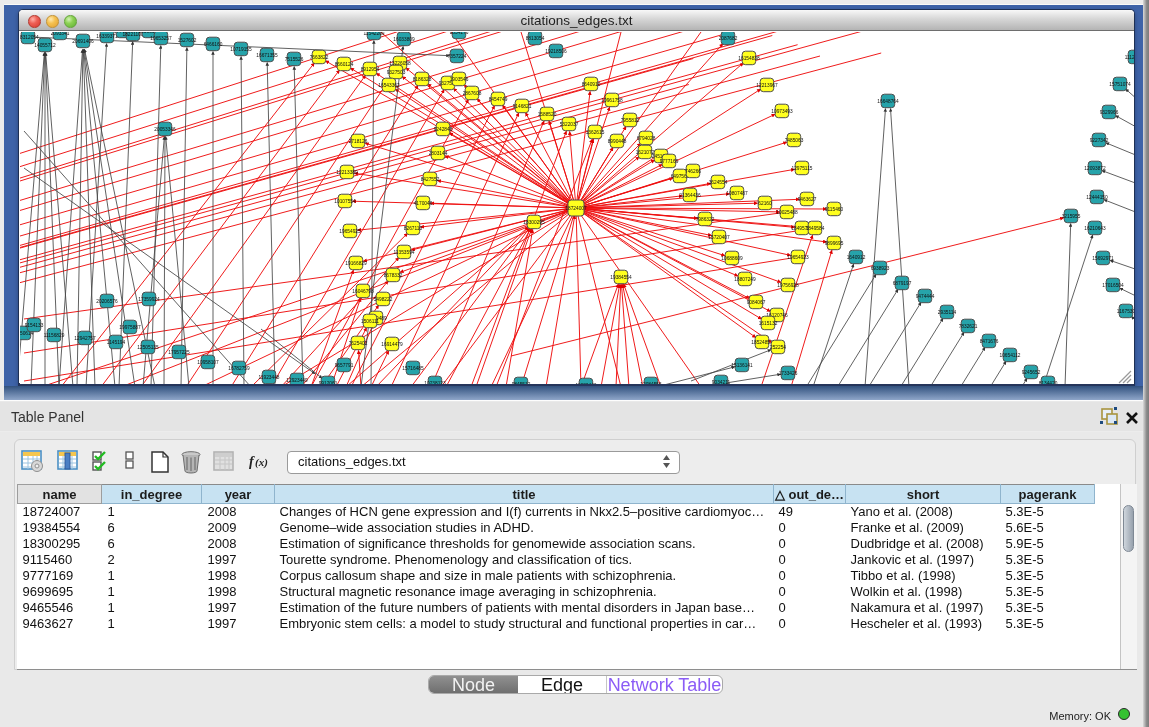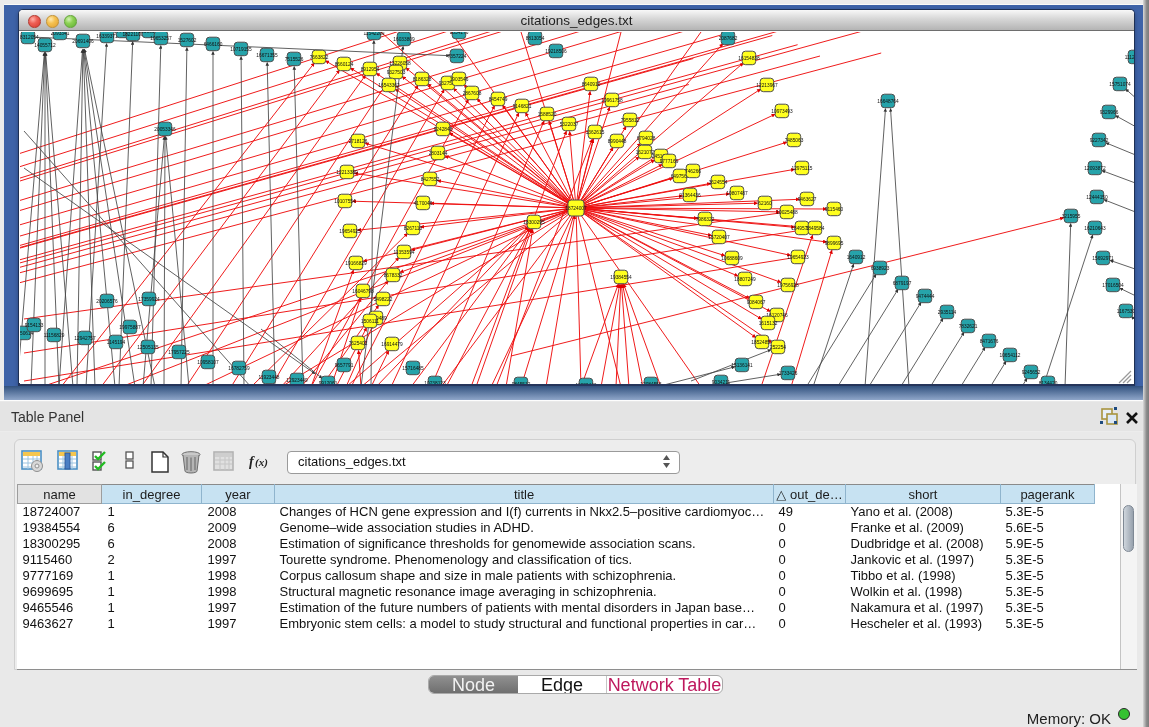--- a/index.html
+++ b/index.html
@@ -14,37 +14,37 @@
 #deskband{left:4px;top:386px;width:1139px;height:14px;z-index:1;background:linear-gradient(#31517e,#8fa6c9);}
 
 #panel{left:0;top:400px;width:1143px;height:327px;background:#e9e9e9;border-top:1px solid #fdfdfd;}
 #phead{left:0;top:1px;width:100%;height:30px;background:#e4e4e4;border-bottom:1px solid #ececec;padding-left:12px;}
 #phead .t{position:absolute;left:11px;top:7px;font-size:14px;color:#333;}
 #container{left:14px;top:38px;width:1122px;height:231px;background:#ededed;border:1px solid #cfcfcf;border-radius:6px 6px 0 0;}
 #toolbar{left:6px;top:10px;height:24px;width:100%;}
 #combo{left:266px;top:1px;width:393px;height:23px;background:#fff;border:1.5px solid #9a9a9a;border-radius:4px;font-size:13px;color:#111;line-height:20px;padding-left:10px;}
 table{border-collapse:collapse;table-layout:fixed;font-size:13px;}
 #tbl{left:2px;top:44px;width:1077px;background:#fff;}
-#tbl th{background:#c7e2f2;border:1px solid #8fb4cd;border-top:1px solid #8a8a8a;font-weight:normal;height:19px;font-size:13px;color:#1c1c1c;}
+#tbl th{background:#c7e2f2;border:1px solid #8fb4cd;border-top:1px solid #8a8a8a;font-weight:bold;height:19px;font-size:13px;color:#1c1c1c;}
 #tbl th.c1{background:#e2e2e2;border:1px solid #9d9d9d;}
 #tbl td{height:16px;padding:0 0 0 5px;white-space:nowrap;overflow:hidden;color:#111;}
 #tbl col.c1{width:84px;}#tbl col.c2{width:100px;}#tbl col.c3{width:73px;}
 #tbl col.c4{width:499px;}#tbl col.c5{width:72px;}#tbl col.c6{width:155px;}
 #tbl col.c7{width:94px;}
 #tbl tbody td.c2,#tbl tbody td.c3{padding-left:6px;}
 #tblwrap{left:2px;top:44px;width:1120px;height:186px;background:#fff;border-bottom:1.5px solid #8e8e8e;}
 #sbar{left:1103px;top:0px;width:17px;height:185px;background:#f4f4f4;border-left:1px solid #c4c4c4;}
 #sthumb{left:2px;top:21px;width:11px;height:47px;background:linear-gradient(90deg,#cfd6dd,#97a1ad);border:1px solid #7e8894;border-radius:6px;}
 
 #tabs{left:428px;top:274px;width:295px;height:19px;border:1px solid #a9a9a9;border-radius:6px;background:#fff;overflow:hidden;font-size:18px;}
 #tabs div{float:left;height:100%;line-height:18px;text-align:center;}
 #t1{width:89px;background:linear-gradient(#909090,#6f6f6f);color:#f2f2f2;}
 #t2{width:89px;color:#111;border-right:1px solid #c5c5c5;}
-#t3{width:115px;color:#be185d;}
-#mem{right:32px;top:309px;font-size:15px;color:#222;}
+#t3{width:115px;color:#8b5cf6;}
+#mem{right:32px;top:309px;font-size:11px;color:#222;}
 #memdot{right:-19px;top:-2px;width:12px;height:12px;border-radius:50%;background:#35c232;border:1.5px solid #2a2a2a;}
 #rstrip{left:1143px;top:0;width:6px;height:727px;background:linear-gradient(90deg,#d9d9d9,#8b8b8b 60%,#7c7c7c);}
 .icon{position:absolute;top:0;}
 </style></head><body>
 <div id="desk" class="abs">
   <div id="win" class="abs">
     <div id="tbar" class="abs">
         <div class="ttl">citations_edges.txt</div>
       <div class="tl" style="left:9px;background:radial-gradient(circle at 35% 30%,#ffb0a8,#ee6156 40%,#d5372c);border:1px solid #b43a30;"></div>
       <div class="tl" style="left:27px;background:radial-gradient(circle at 35% 30%,#ffe9b0,#f5c150 40%,#e2a030);border:1px solid #c29338;"></div>

